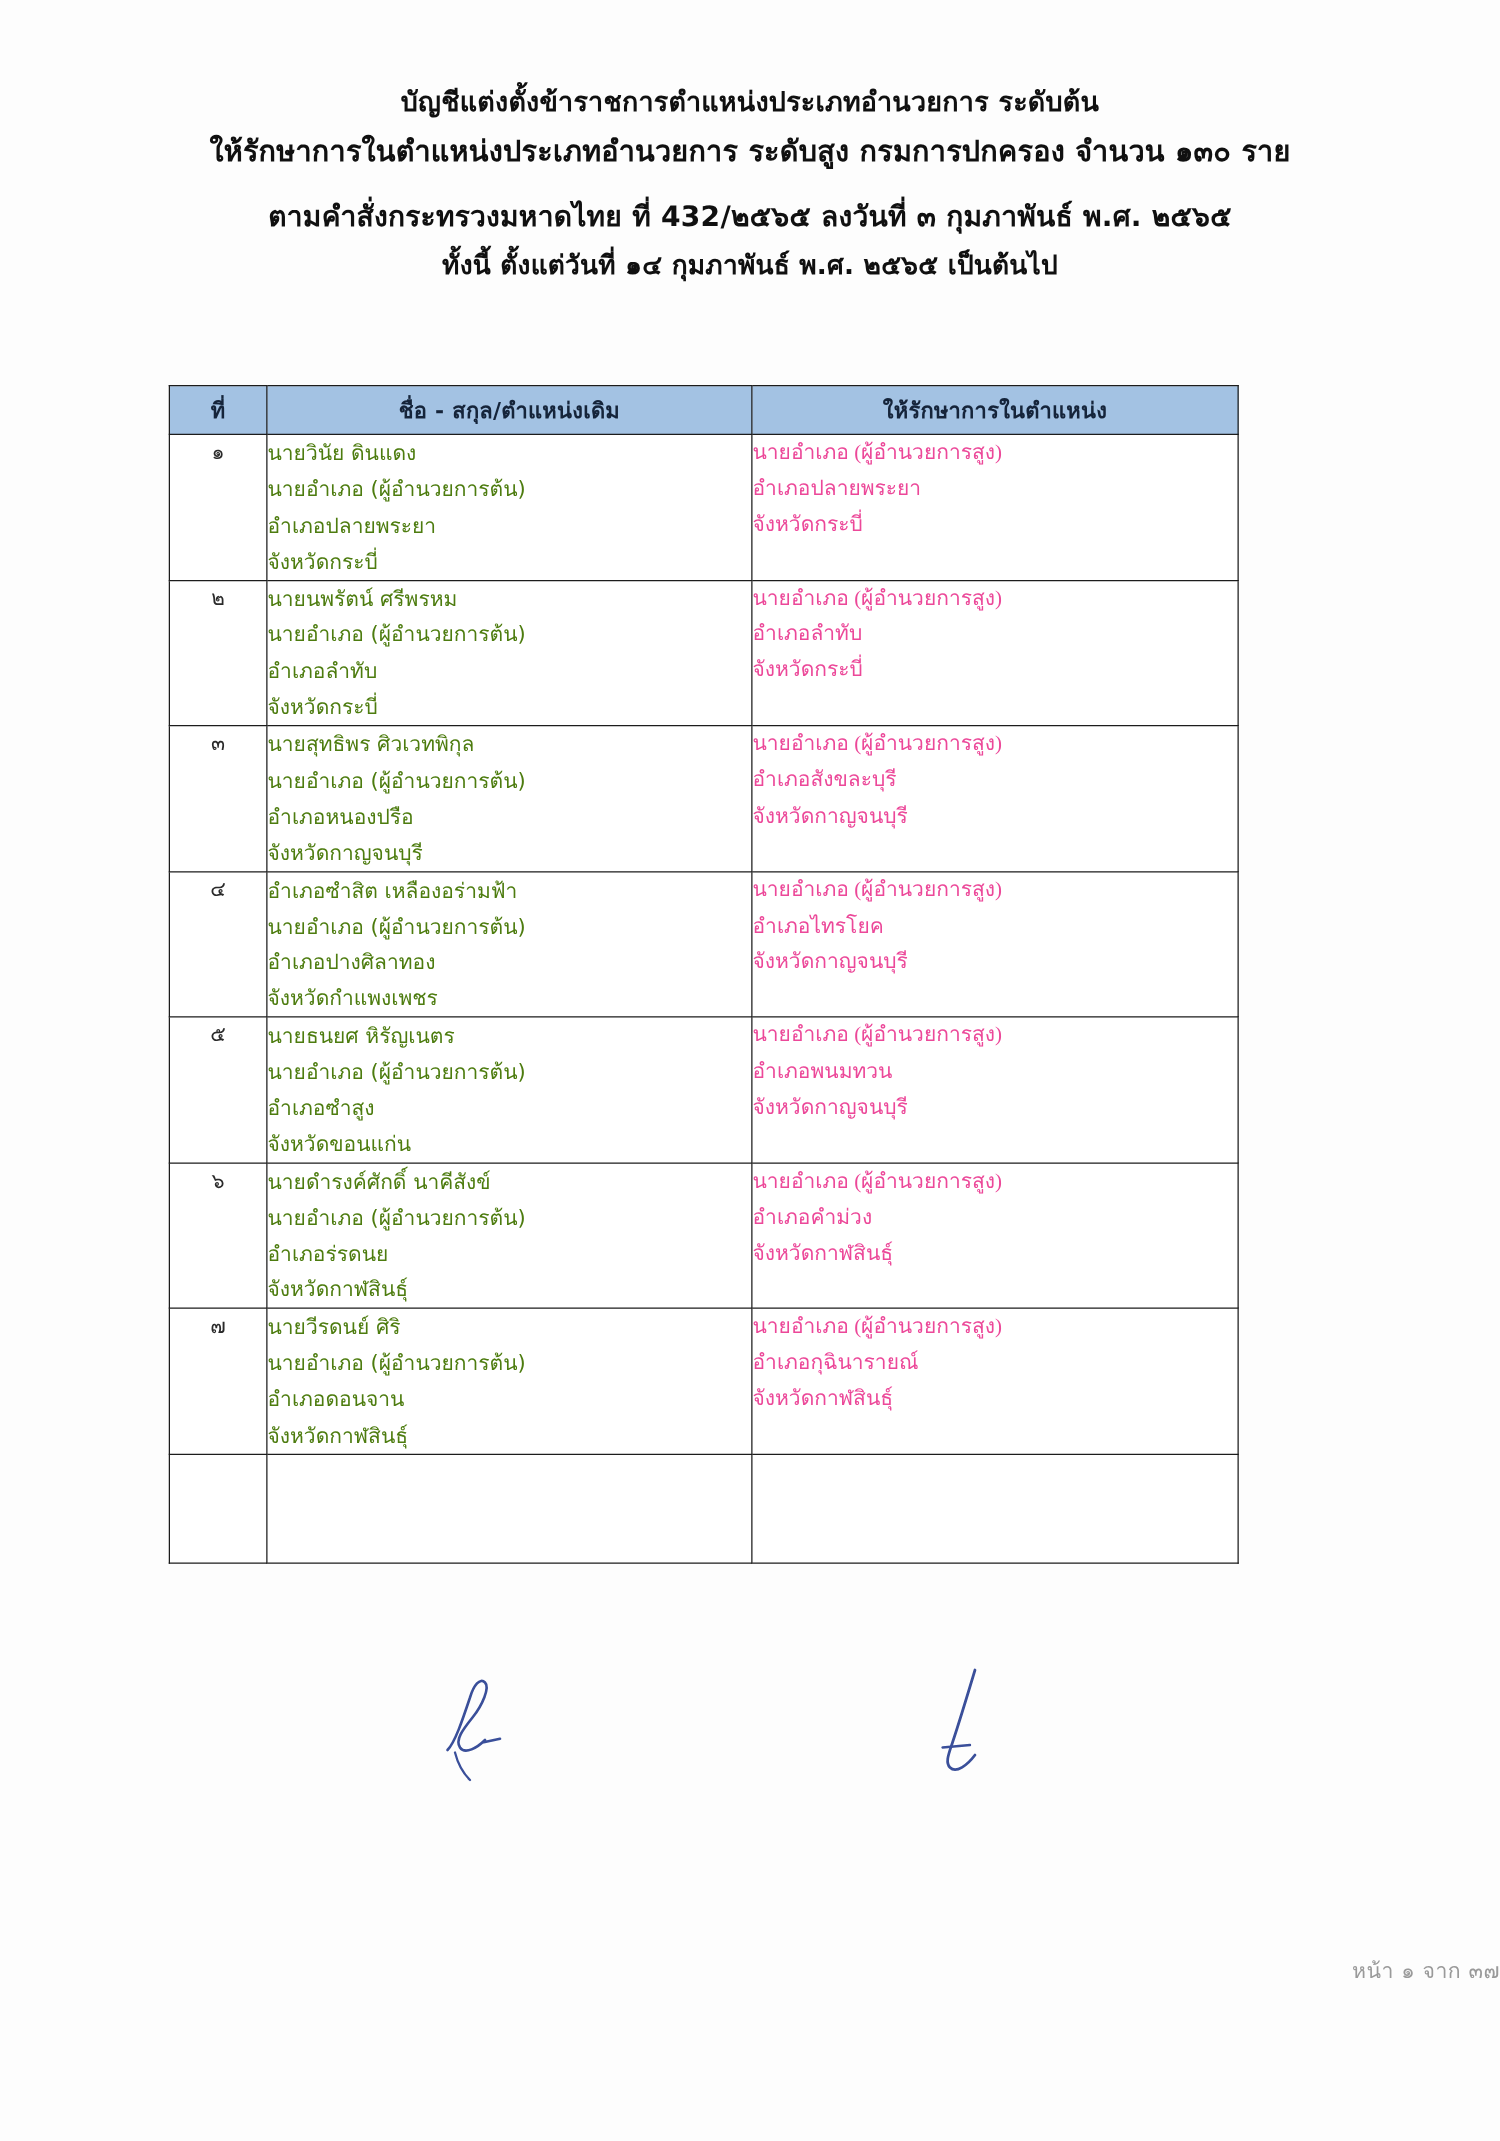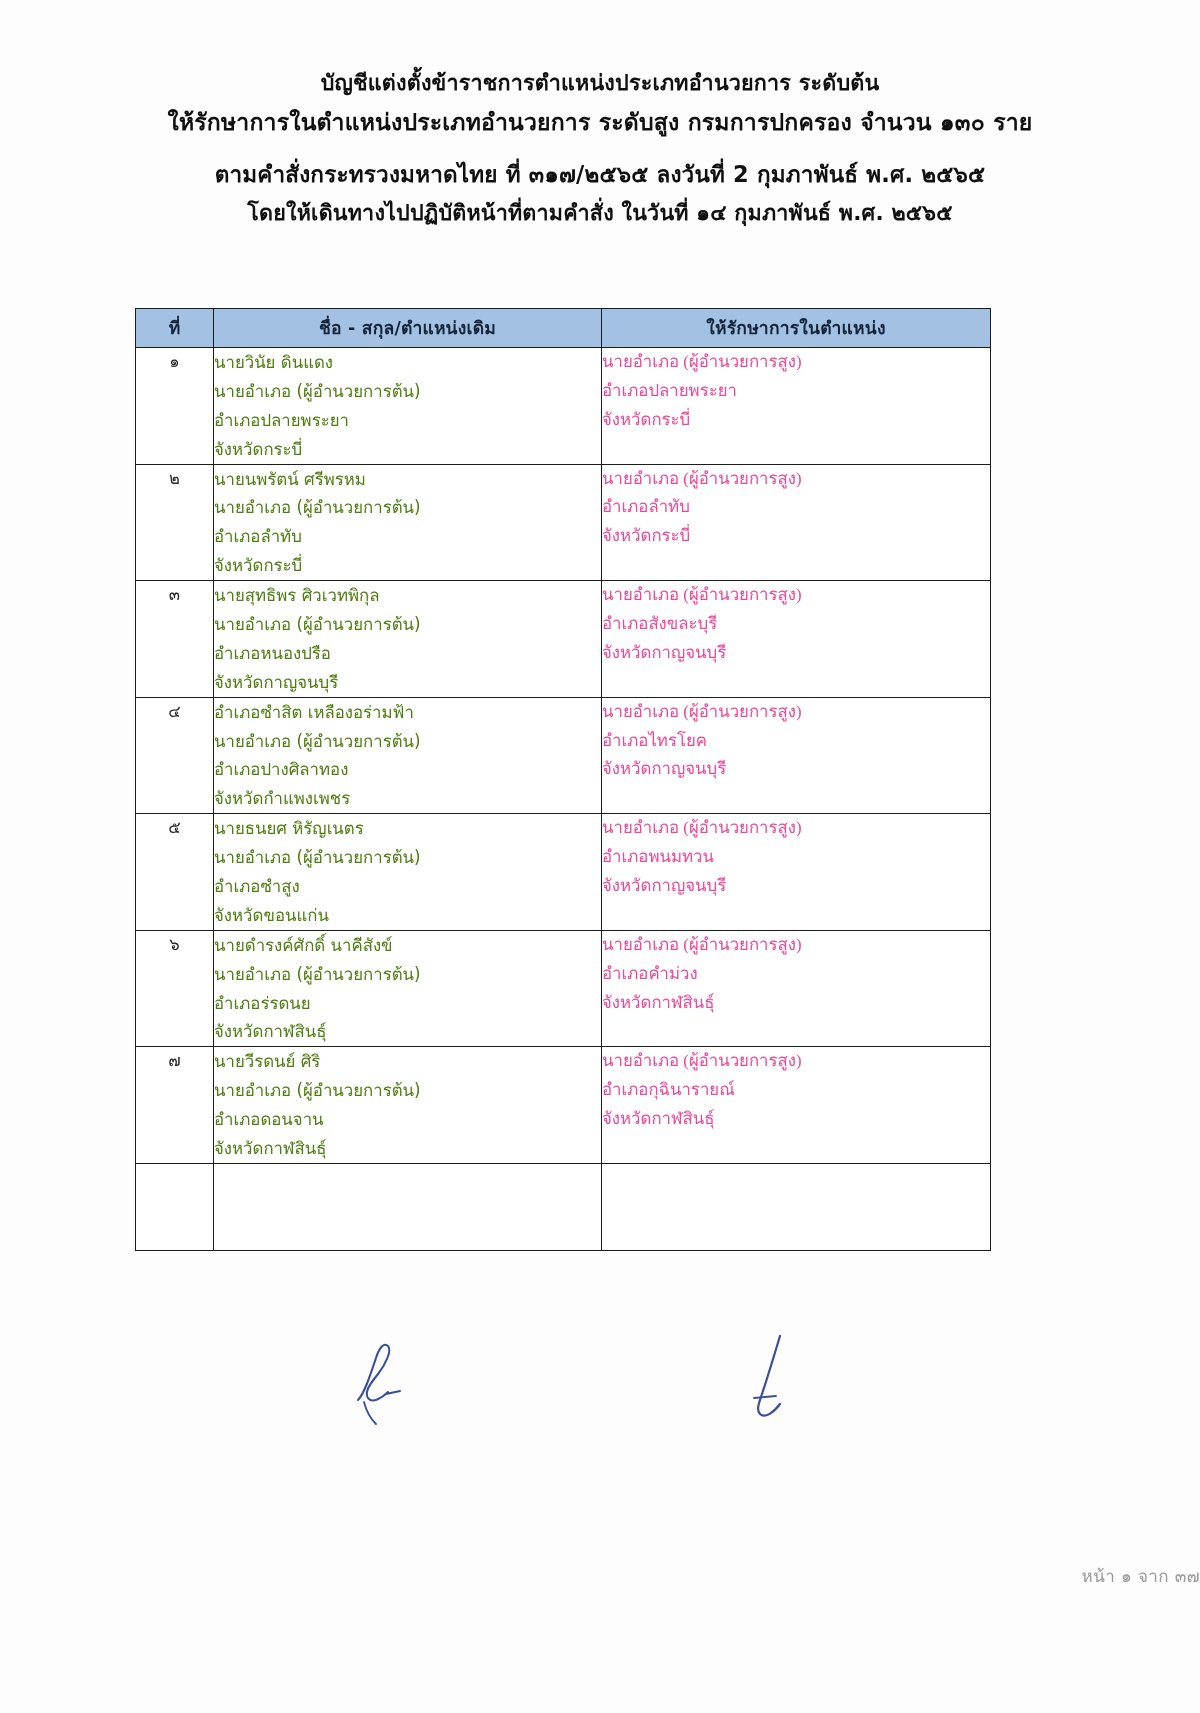--- a/index.html
+++ b/index.html
@@ -125,22 +125,22 @@
   }
 </style>
 </head>
 <body>
 
 <div class="page">
 
   <div class="doc-heading">
     <span class="hline l1">บัญชีแต่งตั้งข้าราชการตำแหน่งประเภทอำนวยการ ระดับต้น</span>
     <span class="hline l2">ให้รักษาการในตำแหน่งประเภทอำนวยการ ระดับสูง กรมการปกครอง จำนวน ๑๓๐ ราย</span>
-    <span class="hline l3">ตามคำสั่งกระทรวงมหาดไทย ที่ ๓๑๗/๒๕๖๕ ลงวันที่ 2 กุมภาพันธ์ พ.ศ. ๒๕๖๕</span>
-    <span class="hline l5">โดยให้เดินทางไปปฏิบัติหน้าที่ตามคำสั่ง ในวันที่ ๑๔  กุมภาพันธ์ พ.ศ. ๒๕๖๕</span>
+    <span class="hline l3">ตามคำสั่งกระทรวงมหาดไทย ที่ 432/๒๕๖๕ ลงวันที่ ๓ กุมภาพันธ์ พ.ศ. ๒๕๖๕</span>
+    <span class="hline l4">ทั้งนี้ ตั้งแต่วันที่ ๑๔ กุมภาพันธ์ พ.ศ. ๒๕๖๕ เป็นต้นไป</span>
   </div>
 
   <div class="table-wrap">
     <table class="roster">
       <colgroup>
         <col class="c-no">
         <col class="c-old">
         <col class="c-new">
       </colgroup>
       <thead>

